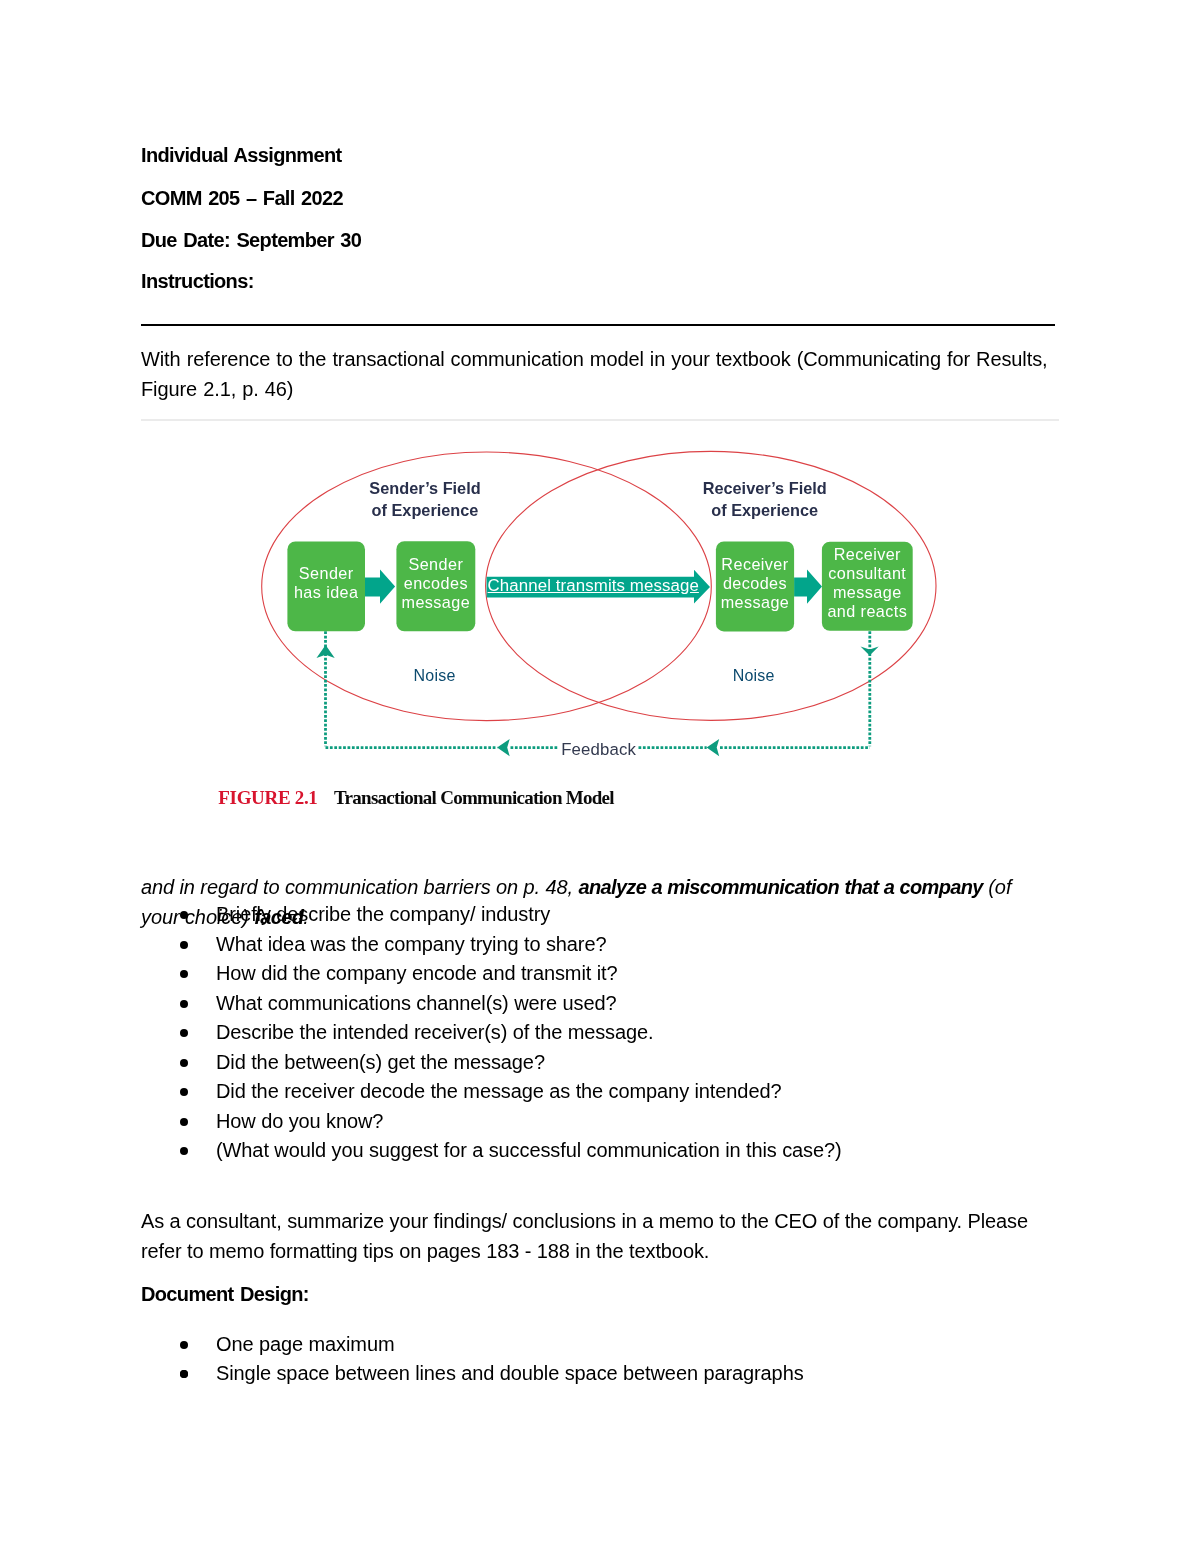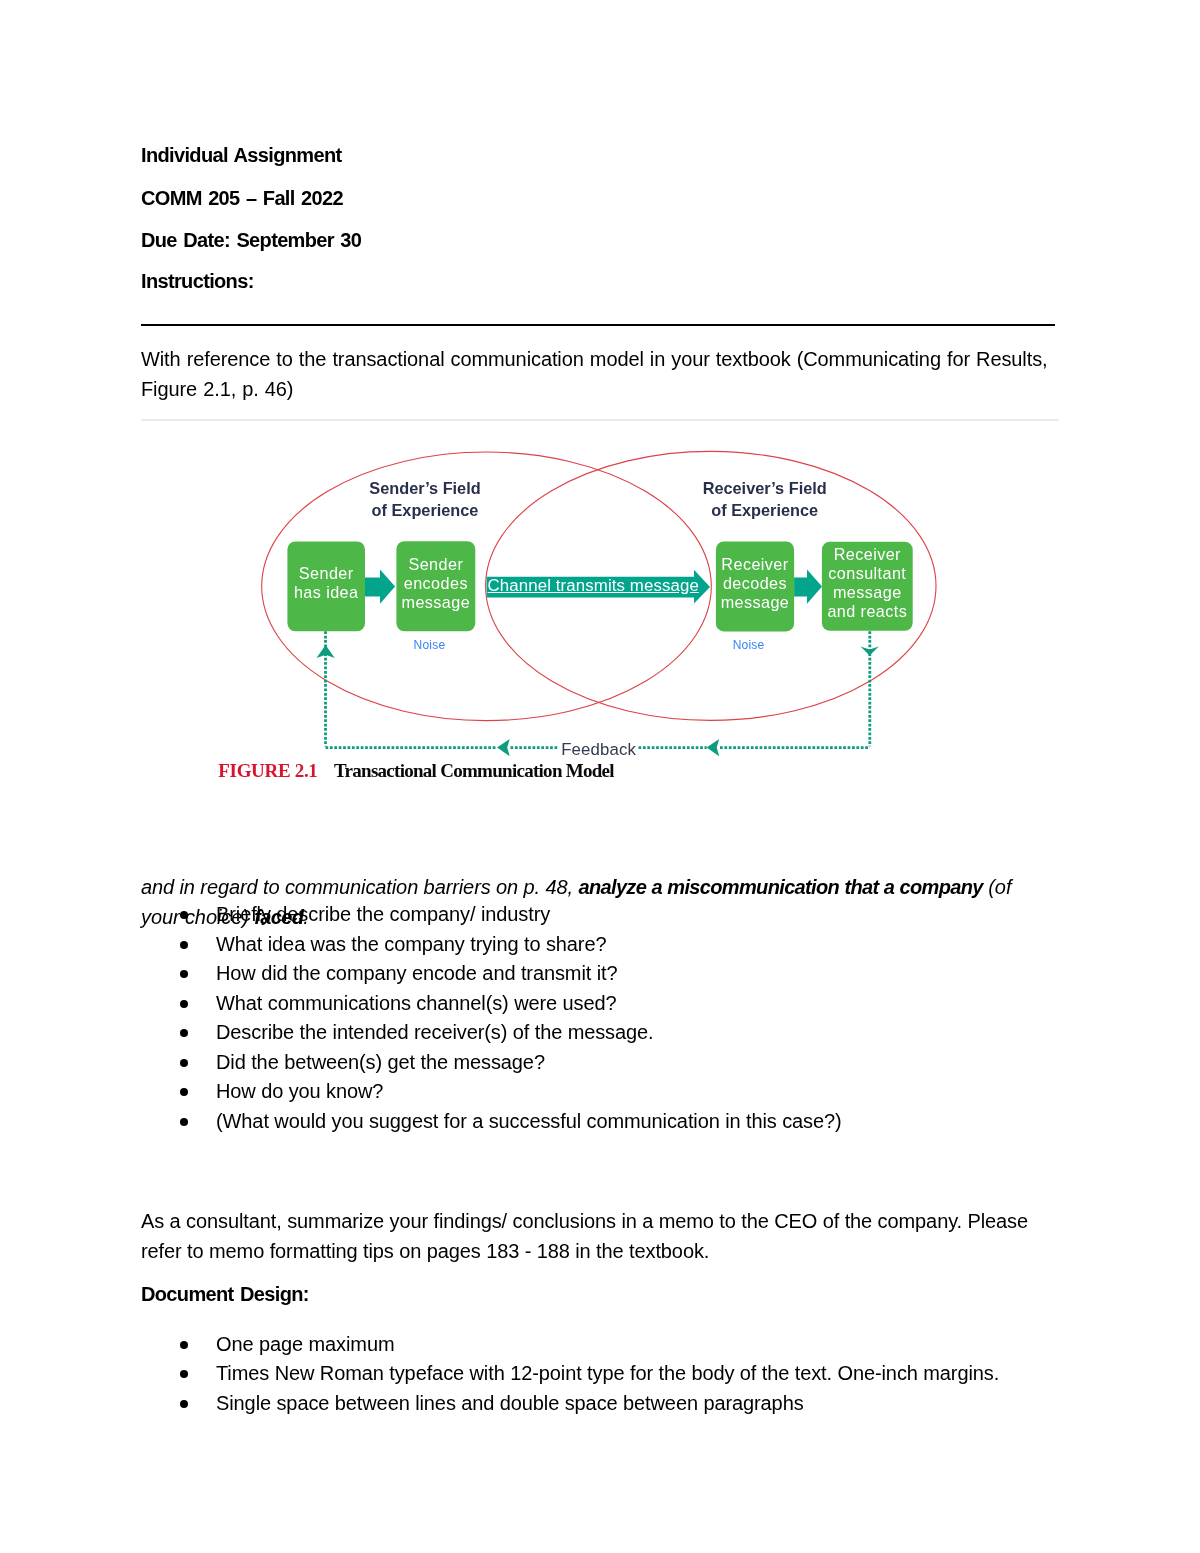--- a/index.html
+++ b/index.html
@@ -37,21 +37,21 @@
     top: 324.3px;
     width: 914px;
     height: 2.2px;
     background: #000000;
   }
   .intro { position: absolute; left: 0; top: 345px; width: 920px; word-spacing: 0.6px; }
 
   .figure-block { position: absolute; left: 0; top: 419px; }
   .figure-sep { position: absolute; left: 0; top: 0; height: 1.6px; background: #ebebeb; width: 918px; }
   .figure-area { position: absolute; left: 0; top: 1px; width: 914px; height: 345px; }
-  .fig-caption { position: absolute; left: 77.3px; top: 341px; margin: 0; font-family: "Liberation Serif", serif; font-size: 19px; line-height: 22px; font-weight: bold; white-space: nowrap; }
+  .fig-caption { position: absolute; left: 77.3px; top: 368px; margin: 0; font-family: "Liberation Serif", serif; font-size: 19px; line-height: 22px; font-weight: bold; white-space: nowrap; }
   .fig-num { color: #d8142e; letter-spacing: -0.32px; }
   .fig-title { color: #0a0a0a; letter-spacing: -0.72px; margin-left: 16.5px; }
 
   .diagram-svg { position: absolute; left: 0; top: 0; display: block; }
   .dlabel { position: absolute; margin: 0; white-space: nowrap; }
   .dfield {
     font-weight: bold;
     font-size: 16.3px;
     line-height: 21.6px;
     color: #282f4b;
@@ -72,21 +72,21 @@
   .bt3 { left: 574.9px; top: 135.1px; width: 78.2px; }
   .bt4 { left: 680.9px; top: 125.3px; width: 90.8px; }
   .channel-text {
     color: #ffffff;
     font-size: 16.85px;
     line-height: 19.4px;
     left: 346.6px; top: 155.9px;
     letter-spacing: 0.1px;
     text-decoration: underline;
   }
-  .noise { color: #3b82f6; font-size: 12px; line-height: 16px; letter-spacing: 0.2px; }
+  .noise { color: #0c4a6e; font-size: 16px; line-height: 16px; letter-spacing: 0.2px; margin-top: 31px; }
   .n1 { left: 272.6px; top: 216.8px; }
   .n2 { left: 591.7px; top: 216.8px; }
   .feedback-text { color: #333a4f; font-size: 16.8px; line-height: 17px; left: 420.2px; top: 321.2px; letter-spacing: 0.15px; }
 
   .after-fig { position: absolute; left: 0; top: 873px; width: 880px; font-style: italic; }
 
   ul.bullets { position: absolute; left: 0; margin: 3px; padding: 0; list-style: none; }
   #bl1 { top: 897px; }
   #bl2 { top: 1326.5px; }
   ul.bullets li {
@@ -180,28 +180,29 @@
 
     <p class="para after-fig"><span>and in regard to communication barriers on p. 48, </span><span class="bold">analyze a miscommunication that a company</span><span> (of your choice) </span><span class="bold">faced</span><span>.</span></p>
 
     <ul class="bullets" id="bl1">
       <li><span class="li-bullet"></span><span class="li-text">Briefly describe the company/ industry</span></li>
       <li><span class="li-bullet"></span><span class="li-text">What idea was the company trying to share?</span></li>
       <li><span class="li-bullet"></span><span class="li-text">How did the company encode and transmit it?</span></li>
       <li><span class="li-bullet"></span><span class="li-text">What communications channel(s) were used?</span></li>
       <li><span class="li-bullet"></span><span class="li-text">Describe the intended receiver(s) of the message.</span></li>
       <li><span class="li-bullet"></span><span class="li-text">Did the between(s) get the message?</span></li>
+      <li><span class="li-bullet"></span><span class="li-text">Did the receiver decode the message as the company intended?</span></li>
       <li><span class="li-bullet"></span><span class="li-text">How do you know?</span></li>
       <li><span class="li-bullet"></span><span class="li-text">(What would you suggest for a successful communication in this case?)</span></li>
     </ul>
 
     <p class="para consultant">As a consultant, summarize your findings/ conclusions in a memo to the CEO of the company. Please refer to memo formatting tips on pages 183 - 188 in the textbook.</p>
 
     <p class="para bold doc-design">Document Design:</p>
 
     <ul class="bullets" id="bl2">
       <li><span class="li-bullet"></span><span class="li-text">One page maximum</span></li>
-      <li><span class="li-bullet"></span><span class="li-text">Times New Roman typeface with 12-point type for the body of the text. One-inch margins.</span></li>
+      <li><span class="li-bullet"></span></li>
       <li><span class="li-bullet"></span><span class="li-text">Single space between lines and double space between paragraphs</span></li>
     </ul>
 
   </div>
 </div>
 
 </body></html>

